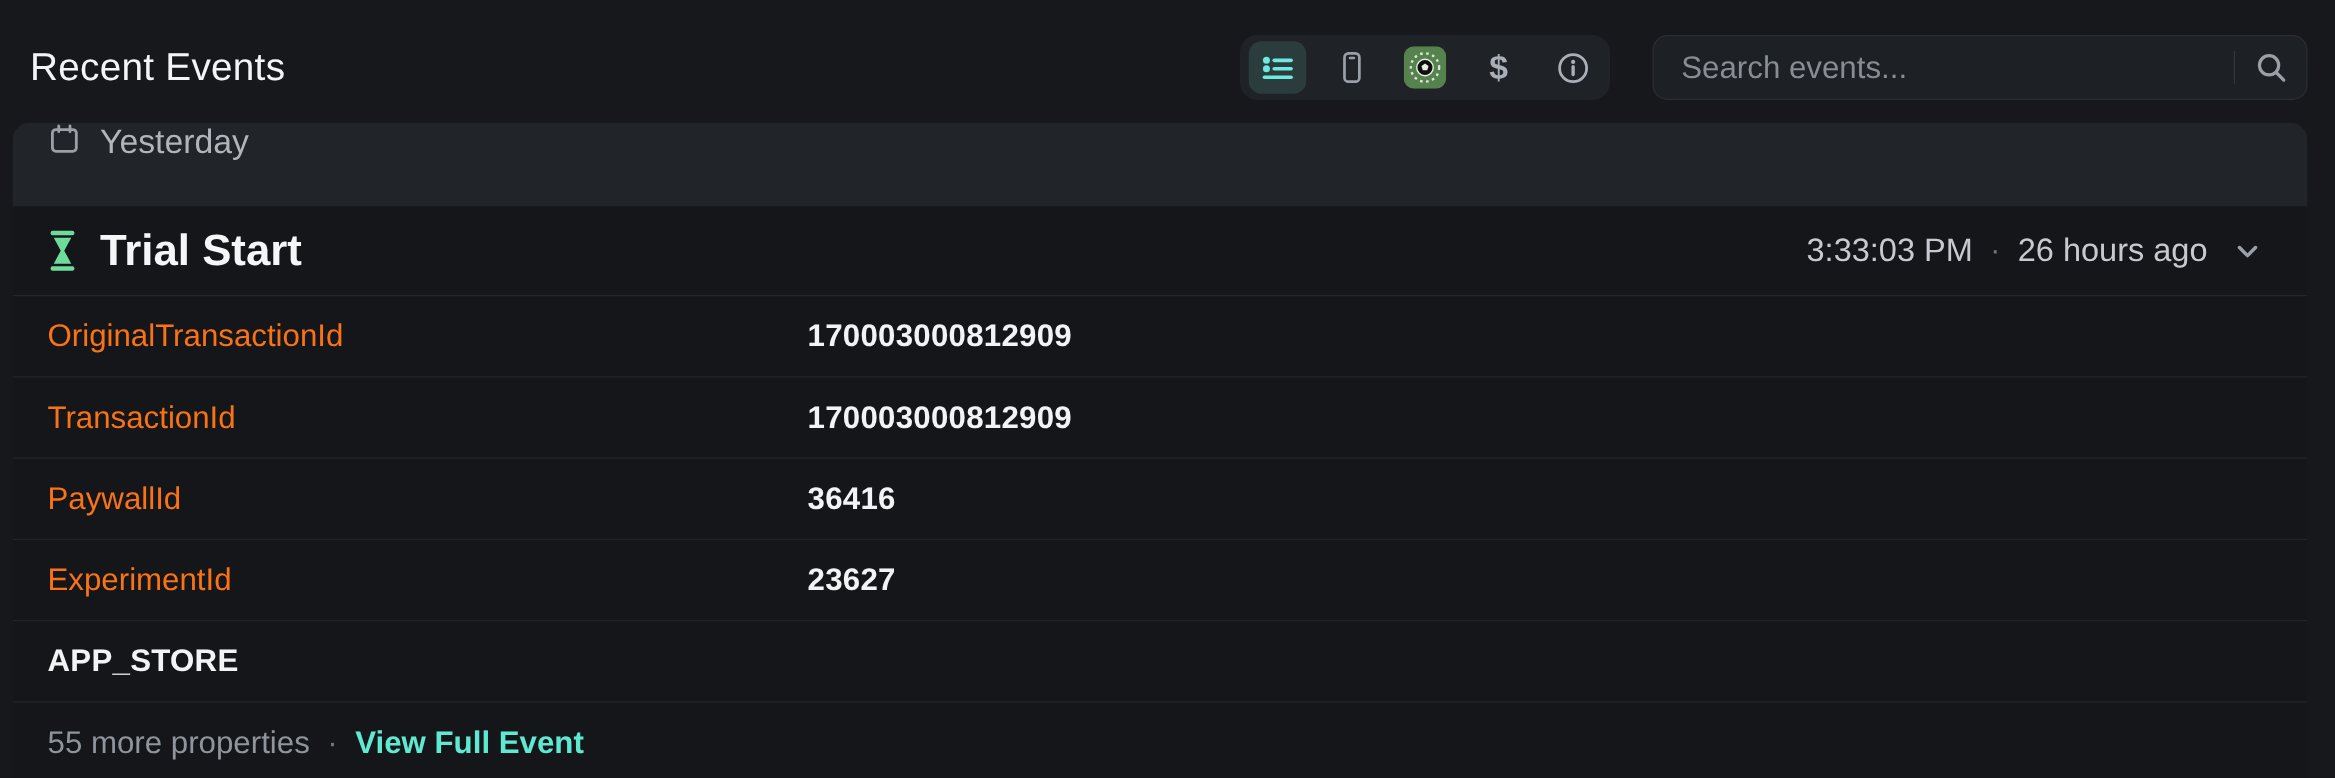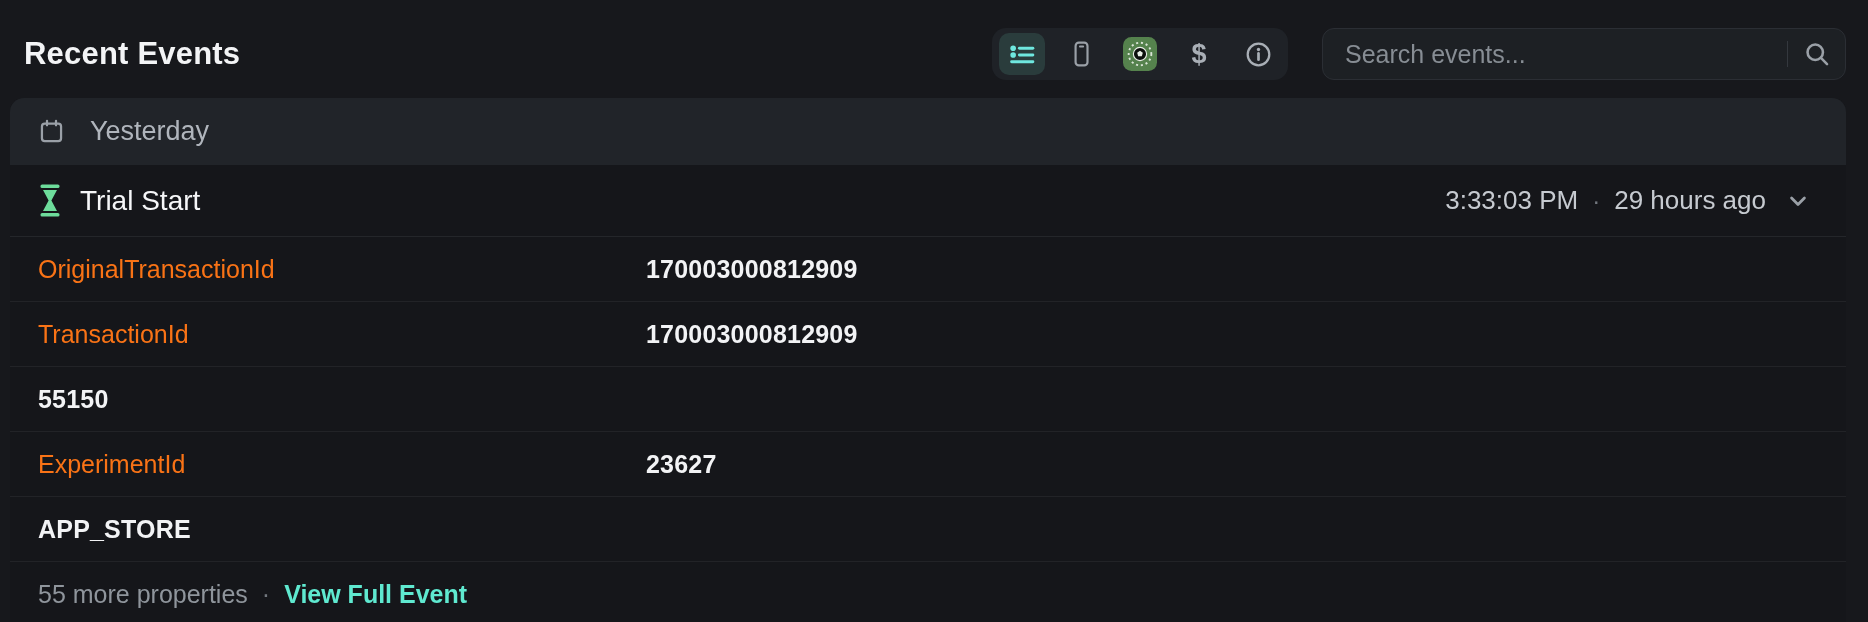--- a/index.html
+++ b/index.html
@@ -15,21 +15,21 @@
   .header {
     height:98px;
     display:flex;
     align-items:center;
     gap:34px;
     padding:10px 22px 0 24px;
   }
   .page-title {
     flex:1;
     font-size:31px;
-    font-weight:700;
+    font-weight:400;
     color:#f3f4f6;
     letter-spacing:.2px;
   }
   .toolbar {
     display:flex;
     align-items:center;
     gap:13px;
     background:#1f2227;
     border-radius:14px;
     padding:5px 7px;
@@ -65,32 +65,32 @@
   .panel {
     margin:0 22px 0 10px;
     height:524px;
     background:#15161a;
     border-radius:14px 14px 0 0;
     overflow:hidden;
   }
   .date-header {
     height:67px;
     background:#212429;
-    display:flex; align-items:center;
-    padding:0 28px; gap:25px;
+    display:flex; align-items:flex-start;
+    padding:0 28px; gap:15px;
     font-size:27px; color:#b0b5bc;
   }
   .event-row {
     height:72px;
     display:flex; align-items:center;
     padding:0 34px 0 28px; gap:18px;
     border-bottom:1px solid #24262a;
     cursor:pointer;
   }
-  .event-name { font-size:28px; font-weight:400; color:#f5f6f8; }
+  .event-name { font-size:35px; font-weight:700; color:#f5f6f8; }
   .event-spacer { flex:1; }
   .event-time-group { display:flex; align-items:center; gap:14px; font-size:26px; color:#c6cad0; }
   .time-sep { color:#72777e; font-size:24px; }
   .prop-row {
     height:65px;
     display:flex; align-items:center;
     padding:0 28px;
     border-bottom:1px solid #222327;
     font-size:25px;
   }
@@ -188,39 +188,40 @@
         <rect x="2.5" y="0" width="19" height="3.6" rx="1.6" fill="#6ddc9b"></rect>
         <rect x="2.5" y="28.4" width="19" height="3.6" rx="1.6" fill="#6ddc9b"></rect>
         <path d="M5 5.6 h14 l-5.6 10.4 5.6 10.4 h-14 l5.6 -10.4 z" fill="#6ddc9b"></path>
       </svg>
     </span>
     <span class="event-name">Trial Start</span>
     <span class="event-spacer"></span>
     <span class="event-time-group">
       <span>3:33:03 PM</span>
       <span class="time-sep">·</span>
-      <span>29 hours ago</span>
+      <span>26 hours ago</span>
     </span>
     <span>
       <svg class="icn" width="28" height="28" viewBox="0 0 24 24">
         <path d="M6.5 9.5 L12 15 L17.5 9.5" fill="none" stroke="#9aa0a7" stroke-width="2.4" stroke-linecap="round" stroke-linejoin="round"></path>
       </svg>
     </span>
   </div>
 
   <div class="prop-row">
     <span class="prop-label">OriginalTransactionId</span>
     <span class="prop-value">170003000812909</span>
   </div>
   <div class="prop-row">
     <span class="prop-label">TransactionId</span>
     <span class="prop-value">170003000812909</span>
   </div>
   <div class="prop-row">
-    <span class="prop-value">55150</span>
+    <span class="prop-label">PaywallId</span>
+    <span class="prop-value">36416</span>
   </div>
   <div class="prop-row">
     <span class="prop-label">ExperimentId</span>
     <span class="prop-value">23627</span>
   </div>
   <div class="prop-row">
     <span class="prop-value">APP_STORE</span>
   </div>
 
   <div class="footer-row">

